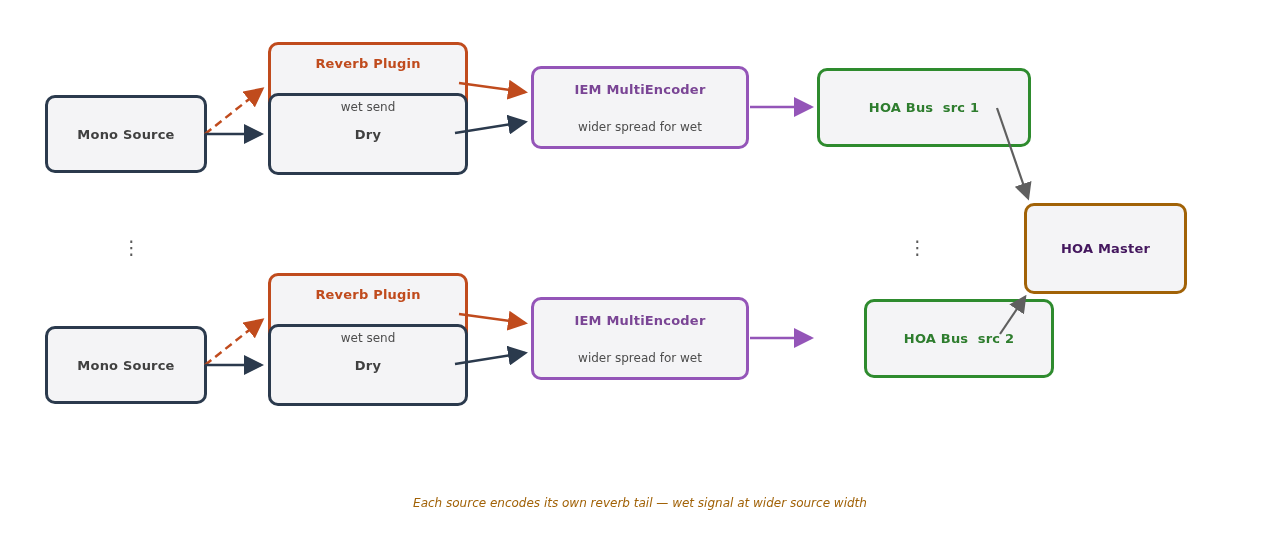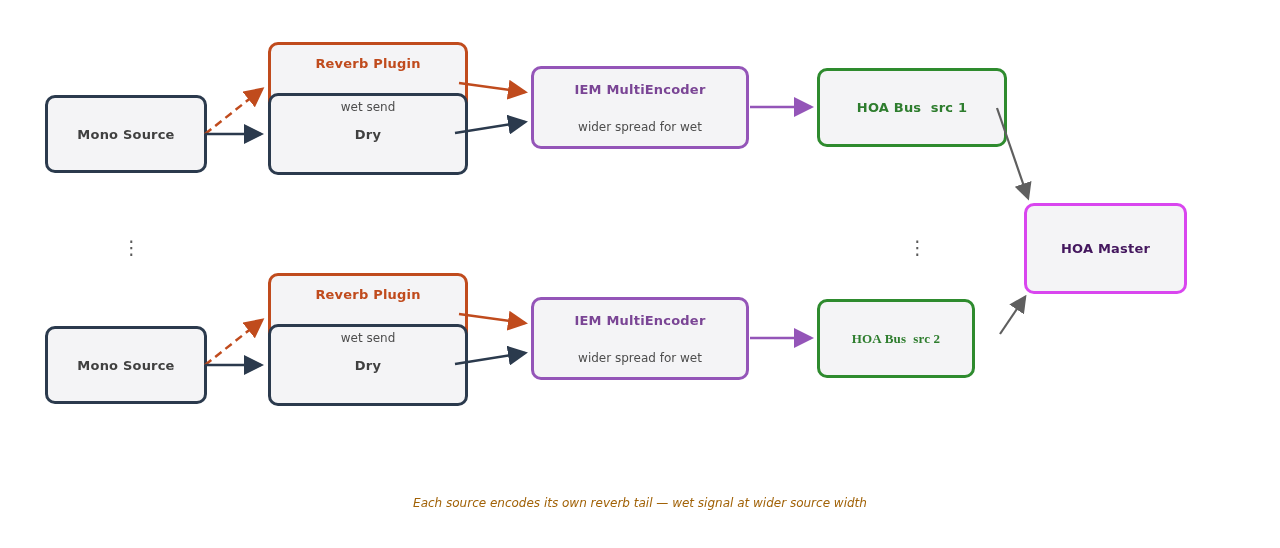--- a/index.html
+++ b/index.html
@@ -9,21 +9,21 @@
   }
   .arrows{position:absolute;left:0;top:0;z-index:10;pointer-events:none;}
   .box{
     position:absolute;box-sizing:border-box;background:#f4f4f6;border-radius:10px;
     display:flex;align-items:center;justify-content:center;z-index:2;
   }
   .b-navy{border:3px solid #2b3a4d;}
   .b-orange{border:3px solid #c04b1d;}
   .b-purple{border:3px solid #9455b8;}
   .b-green{border:3px solid #2e8b2e;}
-  .b-dpurple{border:3px solid #d946ef;}
+  .b-dpurple{border:3px solid #a16207;}
   .z1{z-index:1;} .z3{z-index:3;}
   .label{font-weight:bold;font-size:13px;white-space:pre;letter-spacing:.2px;}
   .t-navy{color:#404040;}
   .t-orange{color:#c04b1d;}
   .t-purple{color:#7a4595;}
   .t-green{color:#2e7d2e;}
   .t-dpurple{color:#44175e;}
   .small{font-size:12px;color:#4d4d4d;font-weight:normal;letter-spacing:0;}
   .reverb-box{align-items:flex-start;}
   .reverb-box .label{margin-top:11px;}
@@ -85,21 +85,21 @@
   <div class="box b-navy z3" style="left:268px;top:93px;width:200px;height:82px;">
     <span class="small wet-send">wet send</span>
     <span class="label t-navy">Dry</span>
   </div>
 
   <div class="box b-purple iem" style="left:531px;top:66px;width:218px;height:83px;">
     <span class="label t-purple">IEM MultiEncoder</span>
     <span class="small">wider spread for wet</span>
   </div>
 
-  <div class="box b-green" style="left:817px;top:68px;width:190px;height:79px;">
+  <div class="box b-green" style="left:817px;top:68px;width:214px;height:79px;">
     <span class="label t-green">HOA Bus  src 1</span>
   </div>
 
   <div class="box b-navy" style="left:45px;top:326px;width:162px;height:78px;">
     <span class="label t-navy">Mono Source</span>
   </div>
 
   <div class="box b-orange reverb-box z1" style="left:268px;top:273px;width:200px;height:103px;">
     <span class="label t-orange">Reverb Plugin</span>
   </div>
@@ -107,21 +107,21 @@
   <div class="box b-navy z3" style="left:268px;top:324px;width:200px;height:82px;">
     <span class="small wet-send">wet send</span>
     <span class="label t-navy">Dry</span>
   </div>
 
   <div class="box b-purple iem" style="left:531px;top:297px;width:218px;height:83px;">
     <span class="label t-purple">IEM MultiEncoder</span>
     <span class="small">wider spread for wet</span>
   </div>
 
-  <div class="box b-green" style="left:817px;top:299px;width:158px;height:79px;font-family:Liberation Serif, serif;">
+  <div class="box b-green" style="left:864px;top:299px;width:190px;height:79px;">
     <span class="label t-green">HOA Bus  src 2</span>
   </div>
 
   <div class="box b-dpurple" style="left:1024px;top:203px;width:163px;height:91px;">
     <span class="label t-dpurple">HOA Master</span>
   </div>
 
   <span class="vdots" style="left:122px;top:238px;">⋮</span>
   <span class="vdots" style="left:908px;top:238px;">⋮</span>
 

